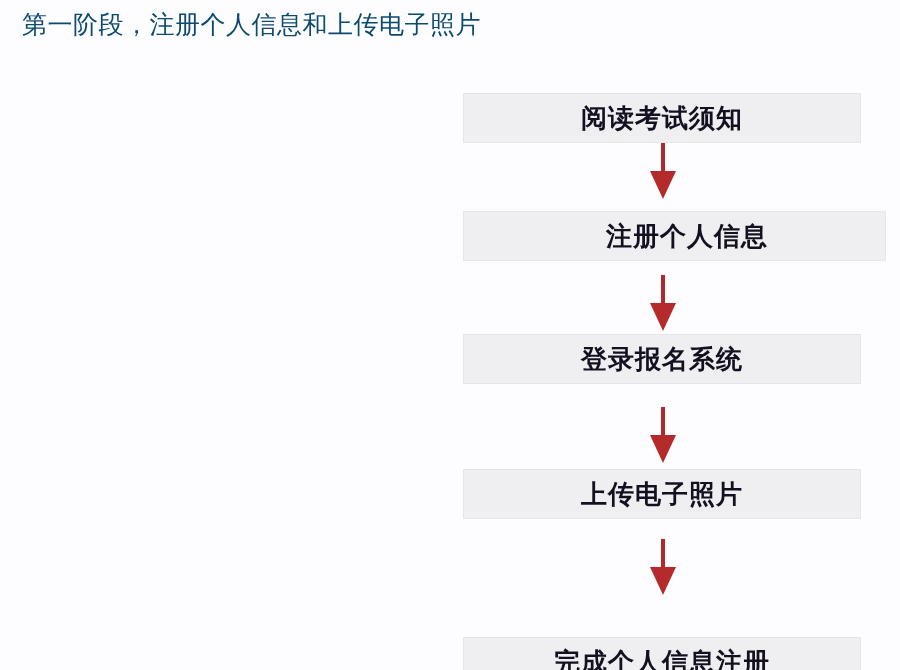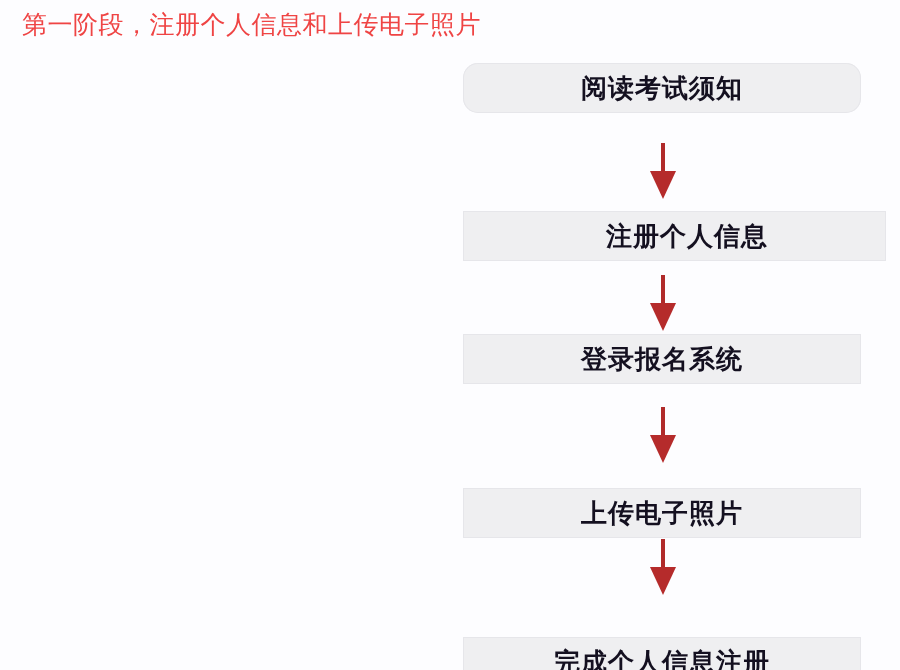--- a/index.html
+++ b/index.html
@@ -1,50 +1,50 @@
 <!DOCTYPE html>
 <html><head>
 <meta charset="utf-8">
 <style>
   html, body { margin:0; padding:0; }
   body { width:900px; height:670px; background:#fdfdff; position:relative; overflow:hidden;
          font-family:"DejaVu Sans", "Liberation Sans", sans-serif; }
-  .title { position:absolute; left:22px; top:8px; font-size:25px; color:#ef4444; letter-spacing:0.5px; white-space:nowrap; }
+  .title { position:absolute; left:22px; top:8px; font-size:25px; color:#0c4a6e; letter-spacing:0.5px; white-space:nowrap; }
   .step { position:absolute; left:463px; width:398px; height:50px; background:#efeff1;
           box-shadow: inset 0 0 0 1px #e6e6ea;
           display:flex; align-items:center; justify-content:center;
           font-size:26px; font-weight:bold; color:#141020; letter-spacing:1px; }
   .arrow { position:absolute; left:650px; width:26px; height:56px; }
   .arrow .shaft { position:absolute; left:11px; top:0; width:4px; height:30px; background:#b02a2a; }
   .arrow .head { position:absolute; left:0; top:28px; width:0; height:0;
                  border-left:13px solid transparent; border-right:13px solid transparent;
                  border-top:28px solid #b52b2b; }
 </style>
 </head>
 <body>
 
 <div class="title">第一阶段，注册个人信息和上传电子照片</div>
 
-<div class="step" style="top:63px;border-radius:15px;">阅读考试须知</div>
+<div class="step" style="top:93px;">阅读考试须知</div>
 <div class="arrow" style="top:143px;">
     <div class="shaft"></div>
     <div class="head"></div>
   </div>
 
 <div class="step" style="top:211px;padding-left:25px;">注册个人信息</div>
 <div class="arrow" style="top:275px;">
     <div class="shaft"></div>
     <div class="head"></div>
   </div>
 
 <div class="step" style="top:334px;">登录报名系统</div>
 <div class="arrow" style="top:407px;">
     <div class="shaft"></div>
     <div class="head"></div>
   </div>
 
-<div class="step" style="top:488px;">上传电子照片</div>
+<div class="step" style="top:469px;">上传电子照片</div>
 <div class="arrow" style="top:539px;">
     <div class="shaft"></div>
     <div class="head"></div>
   </div>
 
 <div class="step" style="top:637px;">完成个人信息注册</div>
 
 </body></html>

